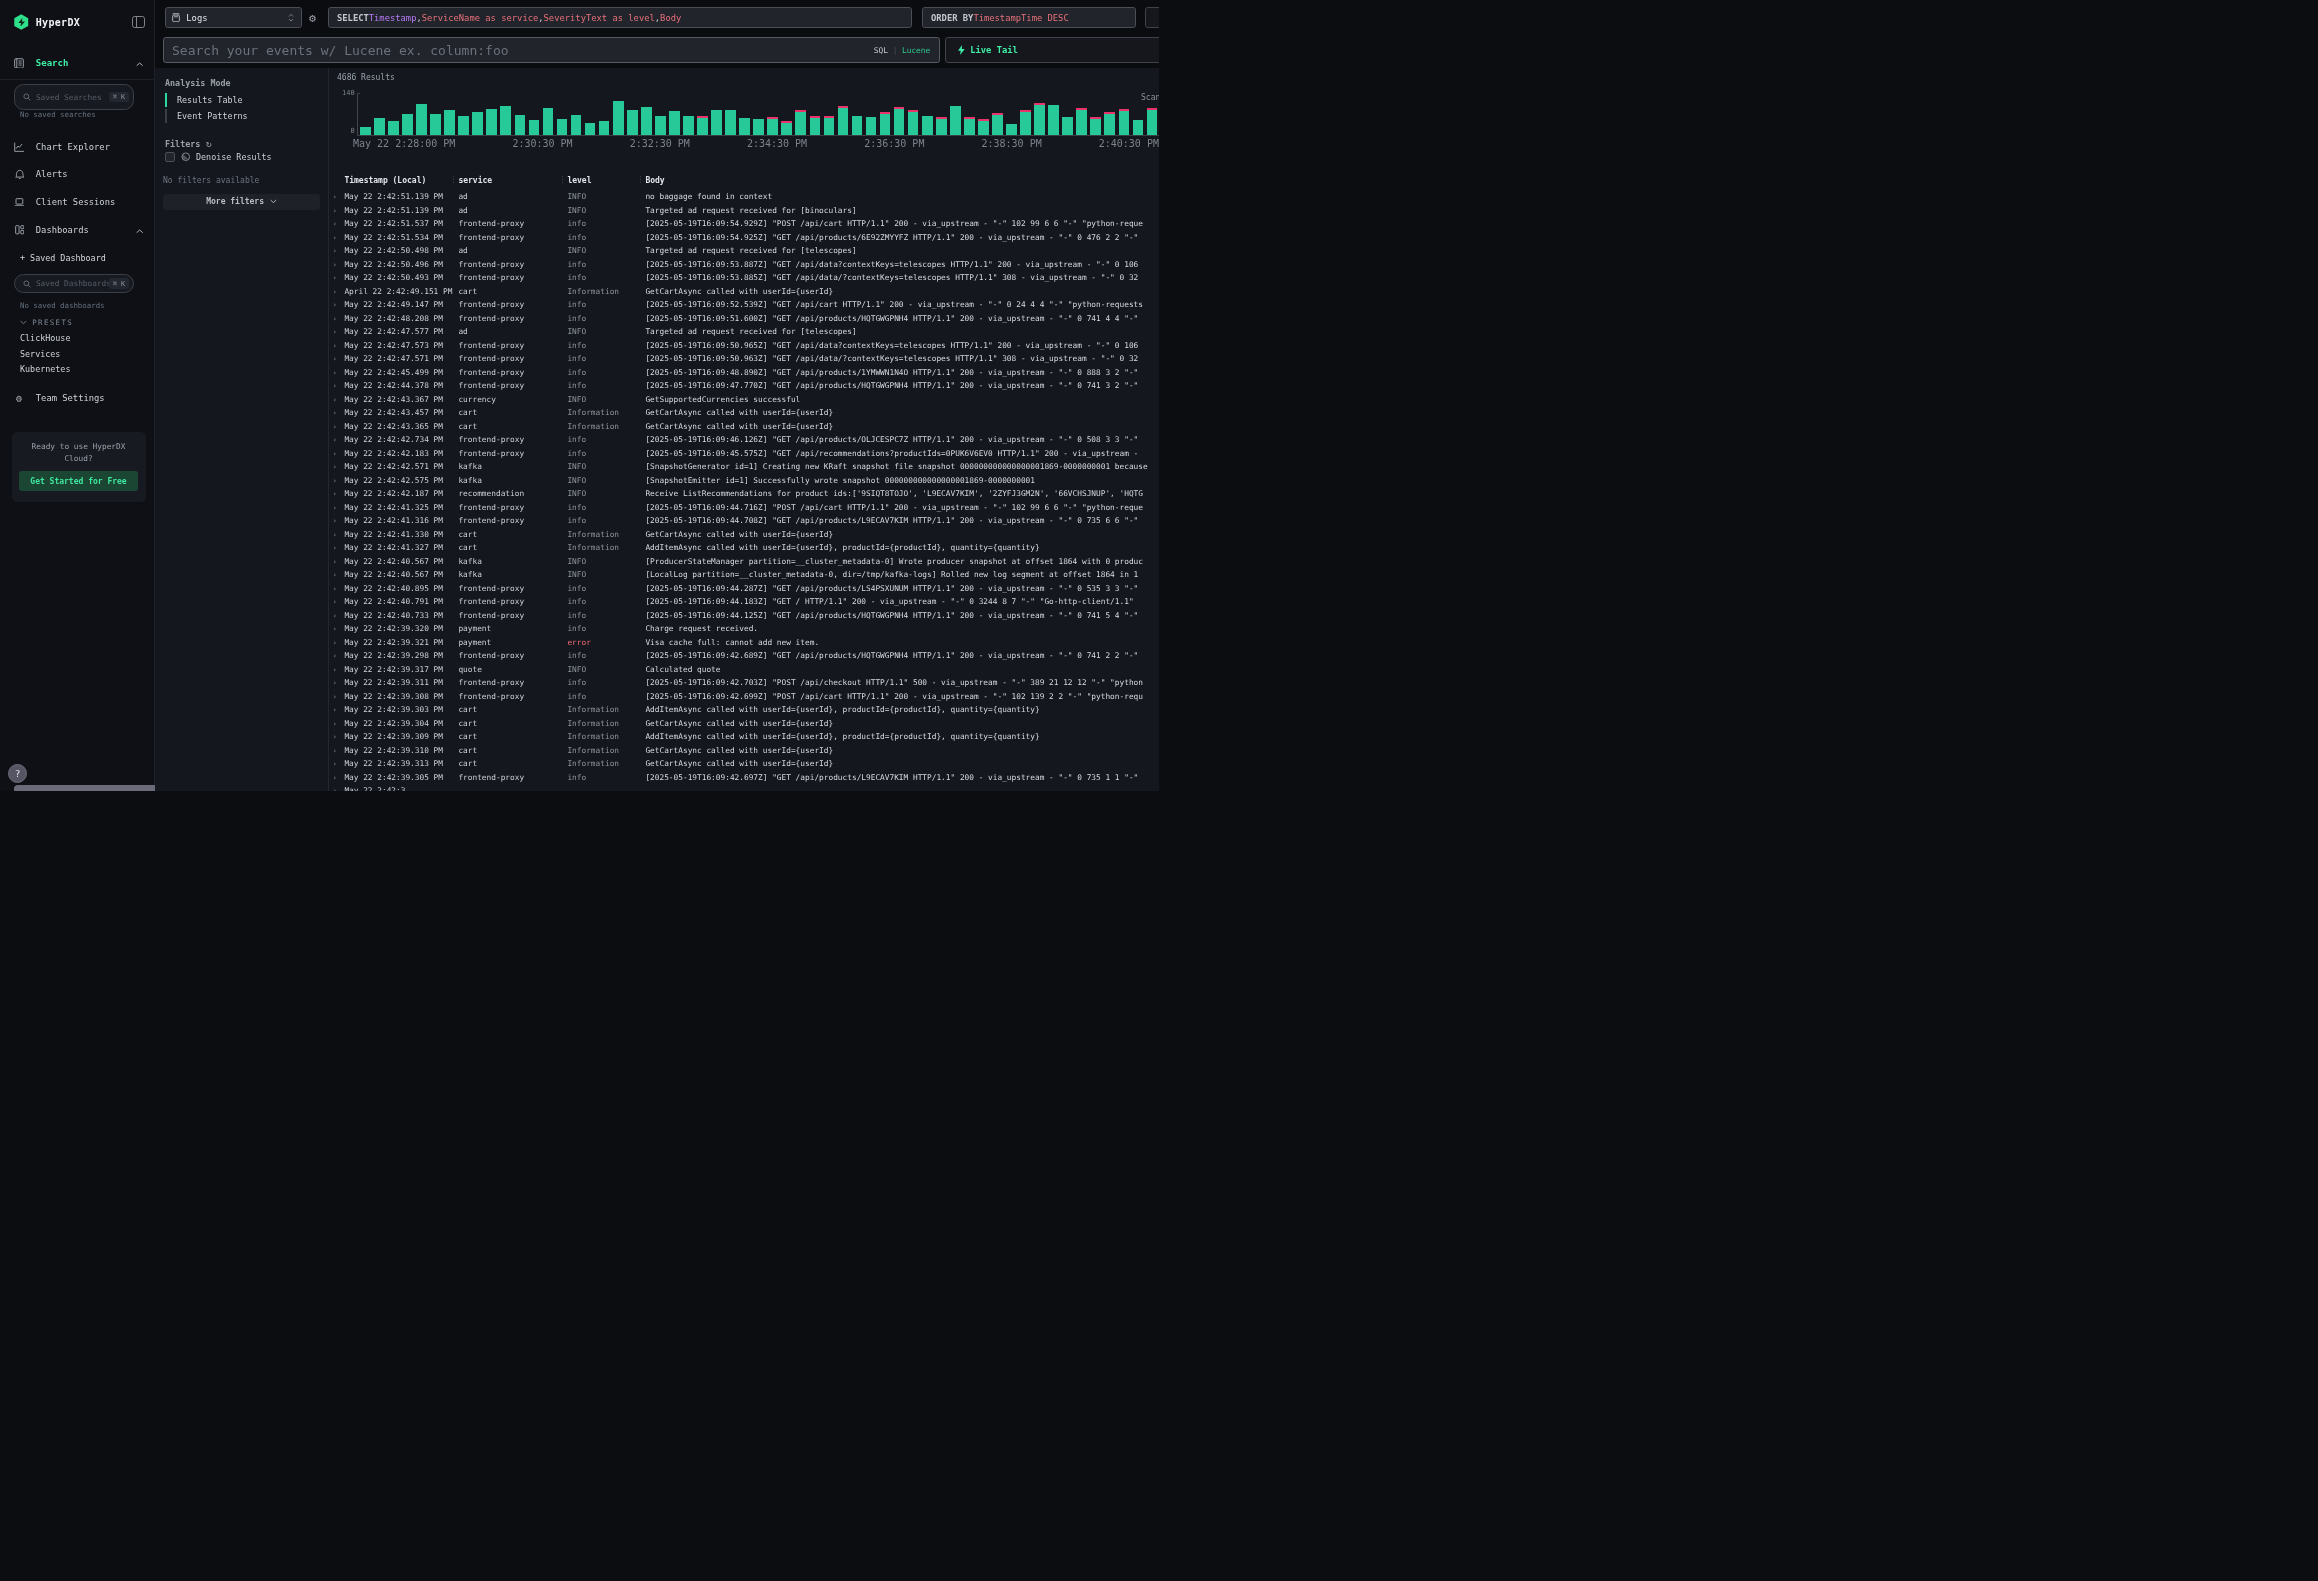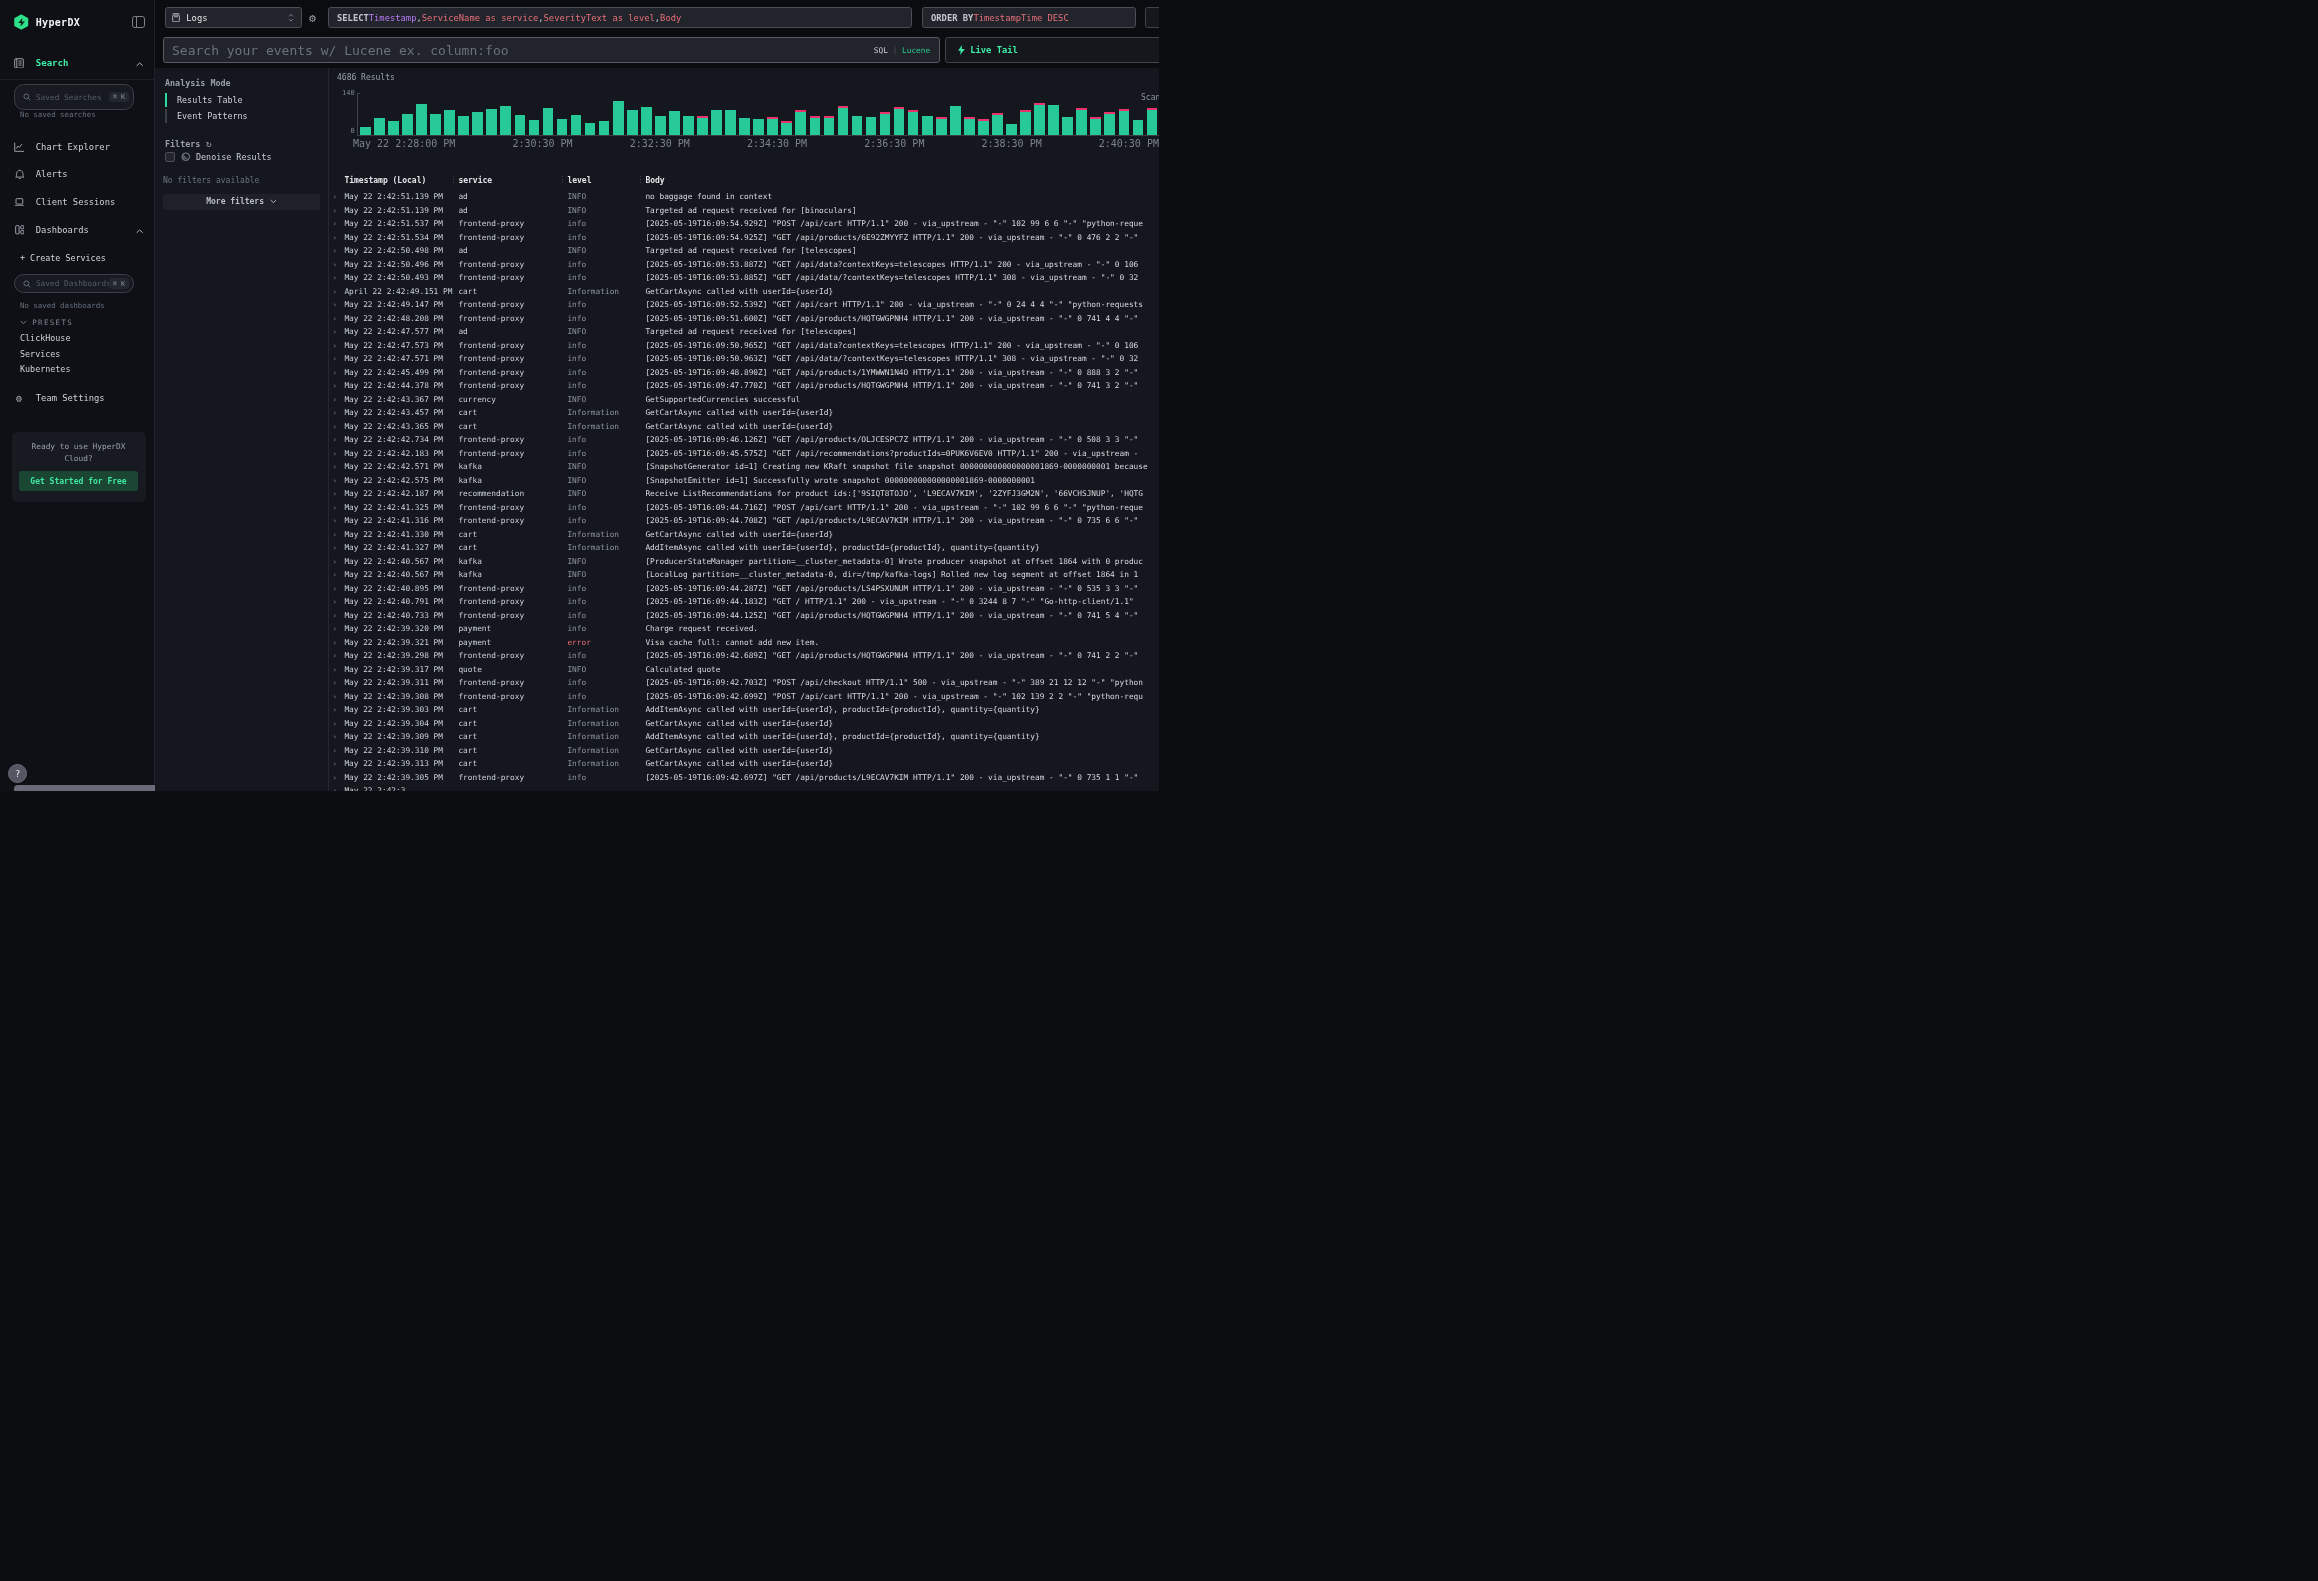--- a/index.html
+++ b/index.html
@@ -186,21 +186,21 @@
           </svg>
       </span>
       <span class="lbl">Dashboards</span>
       <span class="chev">
         <svg width="7.4" height="4.7" viewBox="0 0 11 7" fill="none" stroke="#b8bdc4" stroke-width="1.4">
             <polyline points="1,5.5 5.5,1.5 10,5.5"></polyline>
           </svg>
       </span>
     </div>
 
-    <div class="sb-link" style="top:253px;">+ Create Services</div>
+    <div class="sb-link" style="top:253px;">+ Saved Dashboard</div>
 
     <div class="pill" style="top:274px; height:19px;">
       <span class="mag">
         <svg width="8" height="8" viewBox="0 0 12 12" fill="none" stroke="#6a717b" stroke-width="1.4">
             <circle cx="5" cy="5" r="3.6"></circle>
             <line x1="7.8" y1="7.8" x2="11" y2="11"></line>
           </svg>
       </span>
       <input placeholder="Saved Dashboards" style="">
       <span class="kbd">⌘ K</span>

